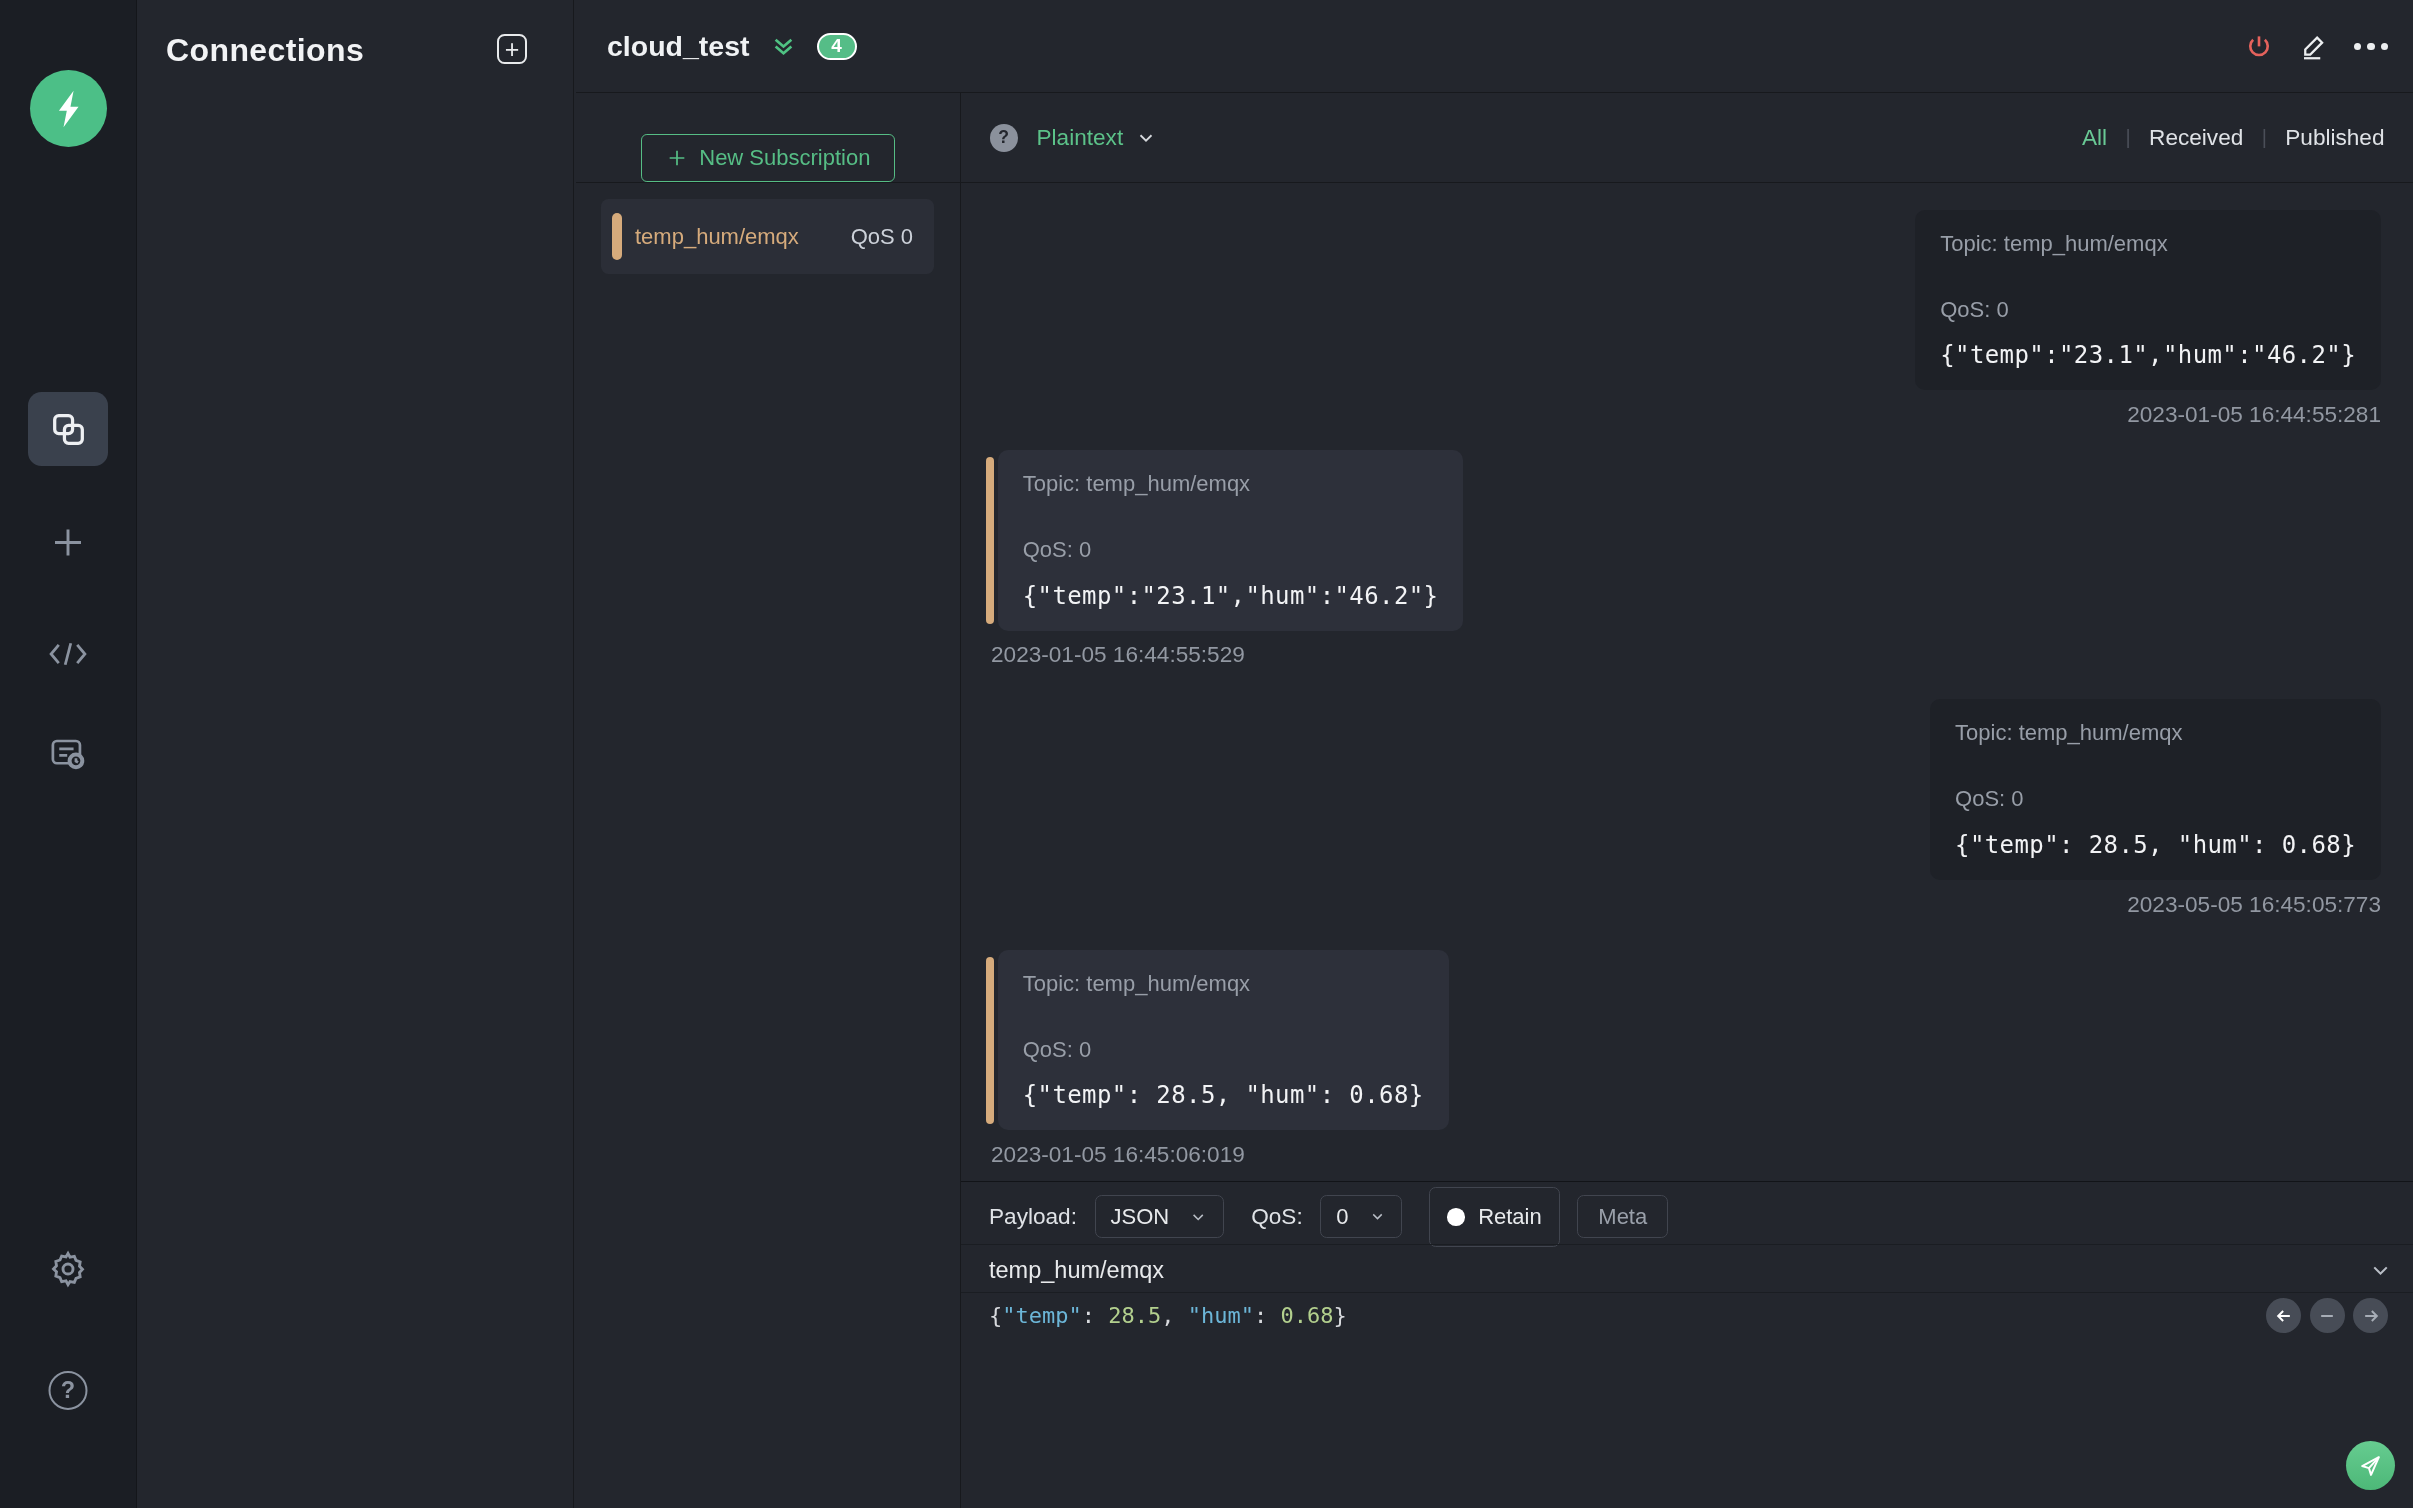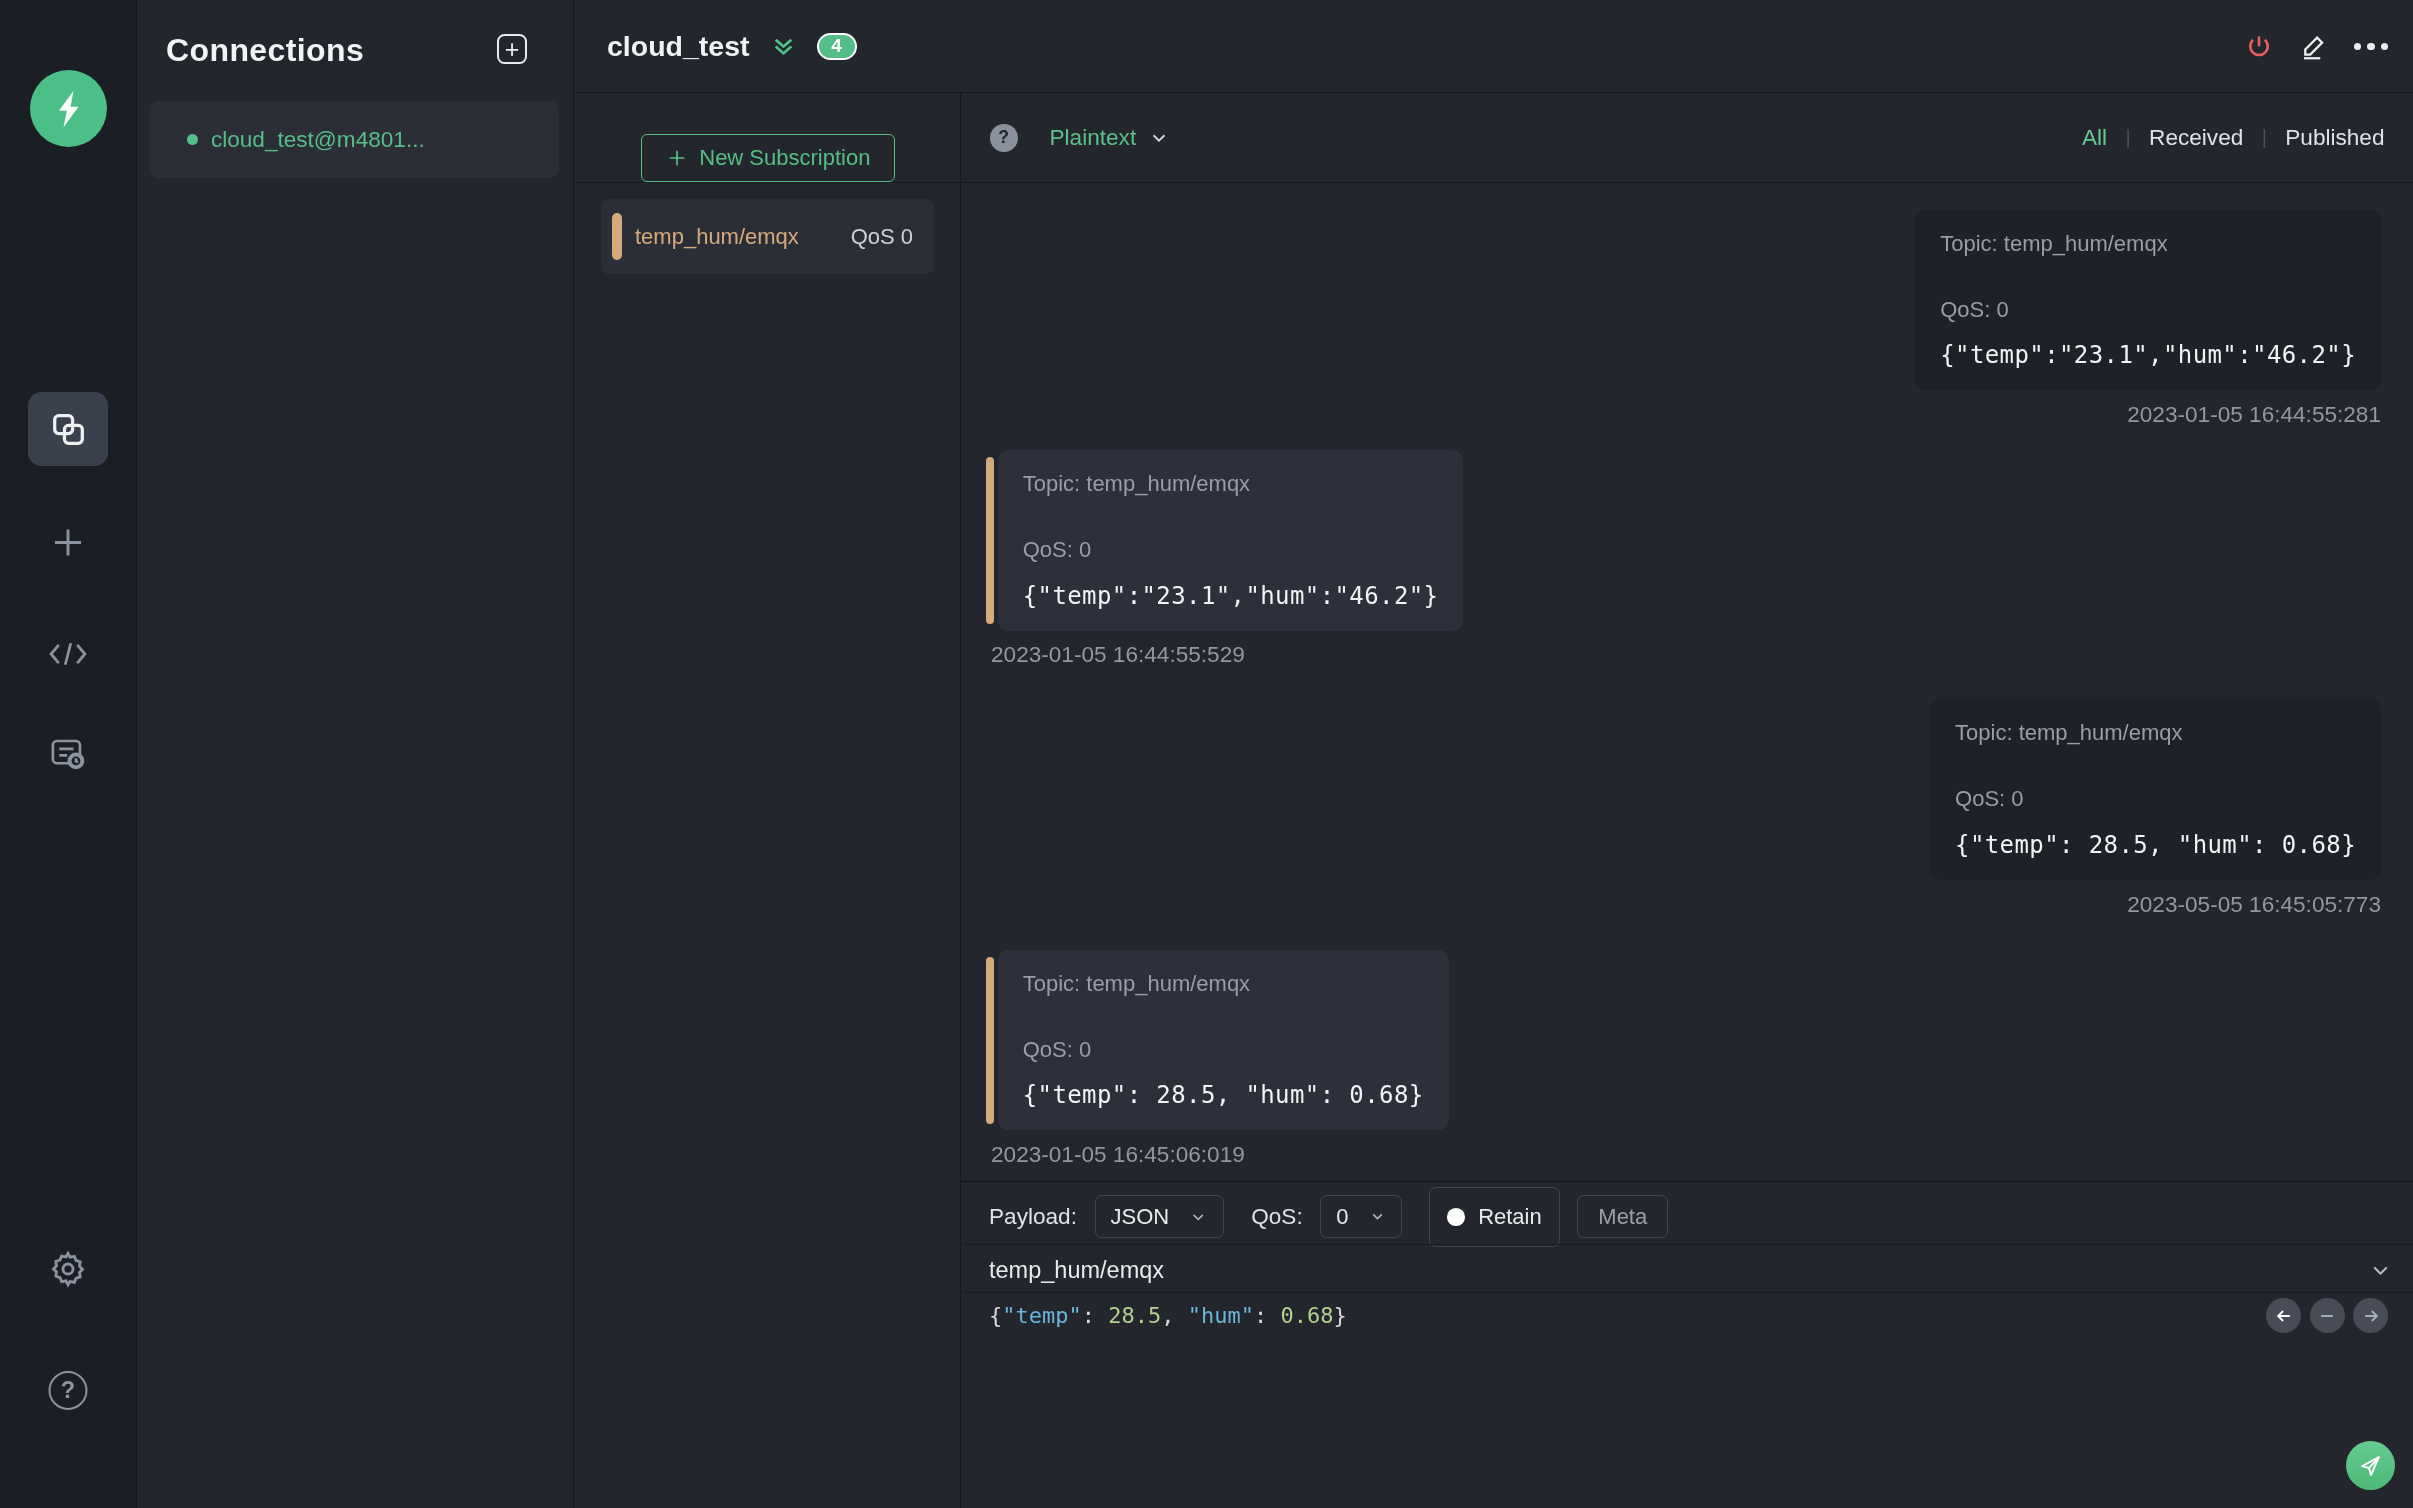--- a/index.html
+++ b/index.html
@@ -88,21 +88,21 @@
   
   .msgs-col { flex:1; display:flex; flex-direction:column; min-width:0; }
   .msgs-toolbar {
     height:90px; border-bottom:0.8px solid #17191d;
     display:flex; align-items:center; padding:0 28.5px; position:relative;
   }
   .fmt-help {
     width:28px; height:28px; border-radius:50%; background:#8b919c; color:#23262d;
     display:flex; align-items:center; justify-content:center; font-size:17.6px; font-weight:bold;
   }
-  .fmt-label { margin-left:32px; font-size:22.6px; color:#5cc289; }
+  .fmt-label { margin-left:19px; font-size:22.6px; color:#5cc289; }
   .fmt-chevron { margin-left:11.7px; color:#d6d9dd; display:flex; }
   .msg-filters { margin-left:auto; display:flex; align-items:center; gap:18.4px; font-size:22.6px; }
   .msg-filters .sep { color:#4a4f58; font-size:20px; }
   .filter { color:#dfe2e6; }
   .filter.active { color:#69c995; }
   
   .msg-list { flex:1; padding:25px 32px 0 25px; display:flex; flex-direction:column; overflow:hidden; }
   .msg-group { display:flex; flex-direction:column; margin-bottom:22.6px; max-width:75%; }
   .msg-group.published { align-self:flex-end; align-items:flex-end; }
   .msg-group.received  { align-self:flex-start; align-items:flex-start; }
@@ -208,24 +208,20 @@
   </div>
   <div class="rail-btn" style="top:1371px;">
     <div class="help-ring">?</div>
   </div>
 </aside>
 
 <section class="conn-panel">
   <h1>Connections</h1>
   <div class="add-square">
     <span>+</span>
-  </div>
-  <div class="conn-item">
-    <span class="conn-dot"></span>
-    <span class="conn-name">cloud_test@m4801...</span>
   </div>
 </section>
 
 <div class="main">
 
   <header class="main-header">
     <span class="main-title">cloud_test</span>
     <span class="dbl-chevron">
       <svg width="27" height="27" viewBox="0 0 24 24" fill="none" stroke="currentColor" stroke-width="2.4">
         <path d="M5 6 L12 12 L19 6"></path>

